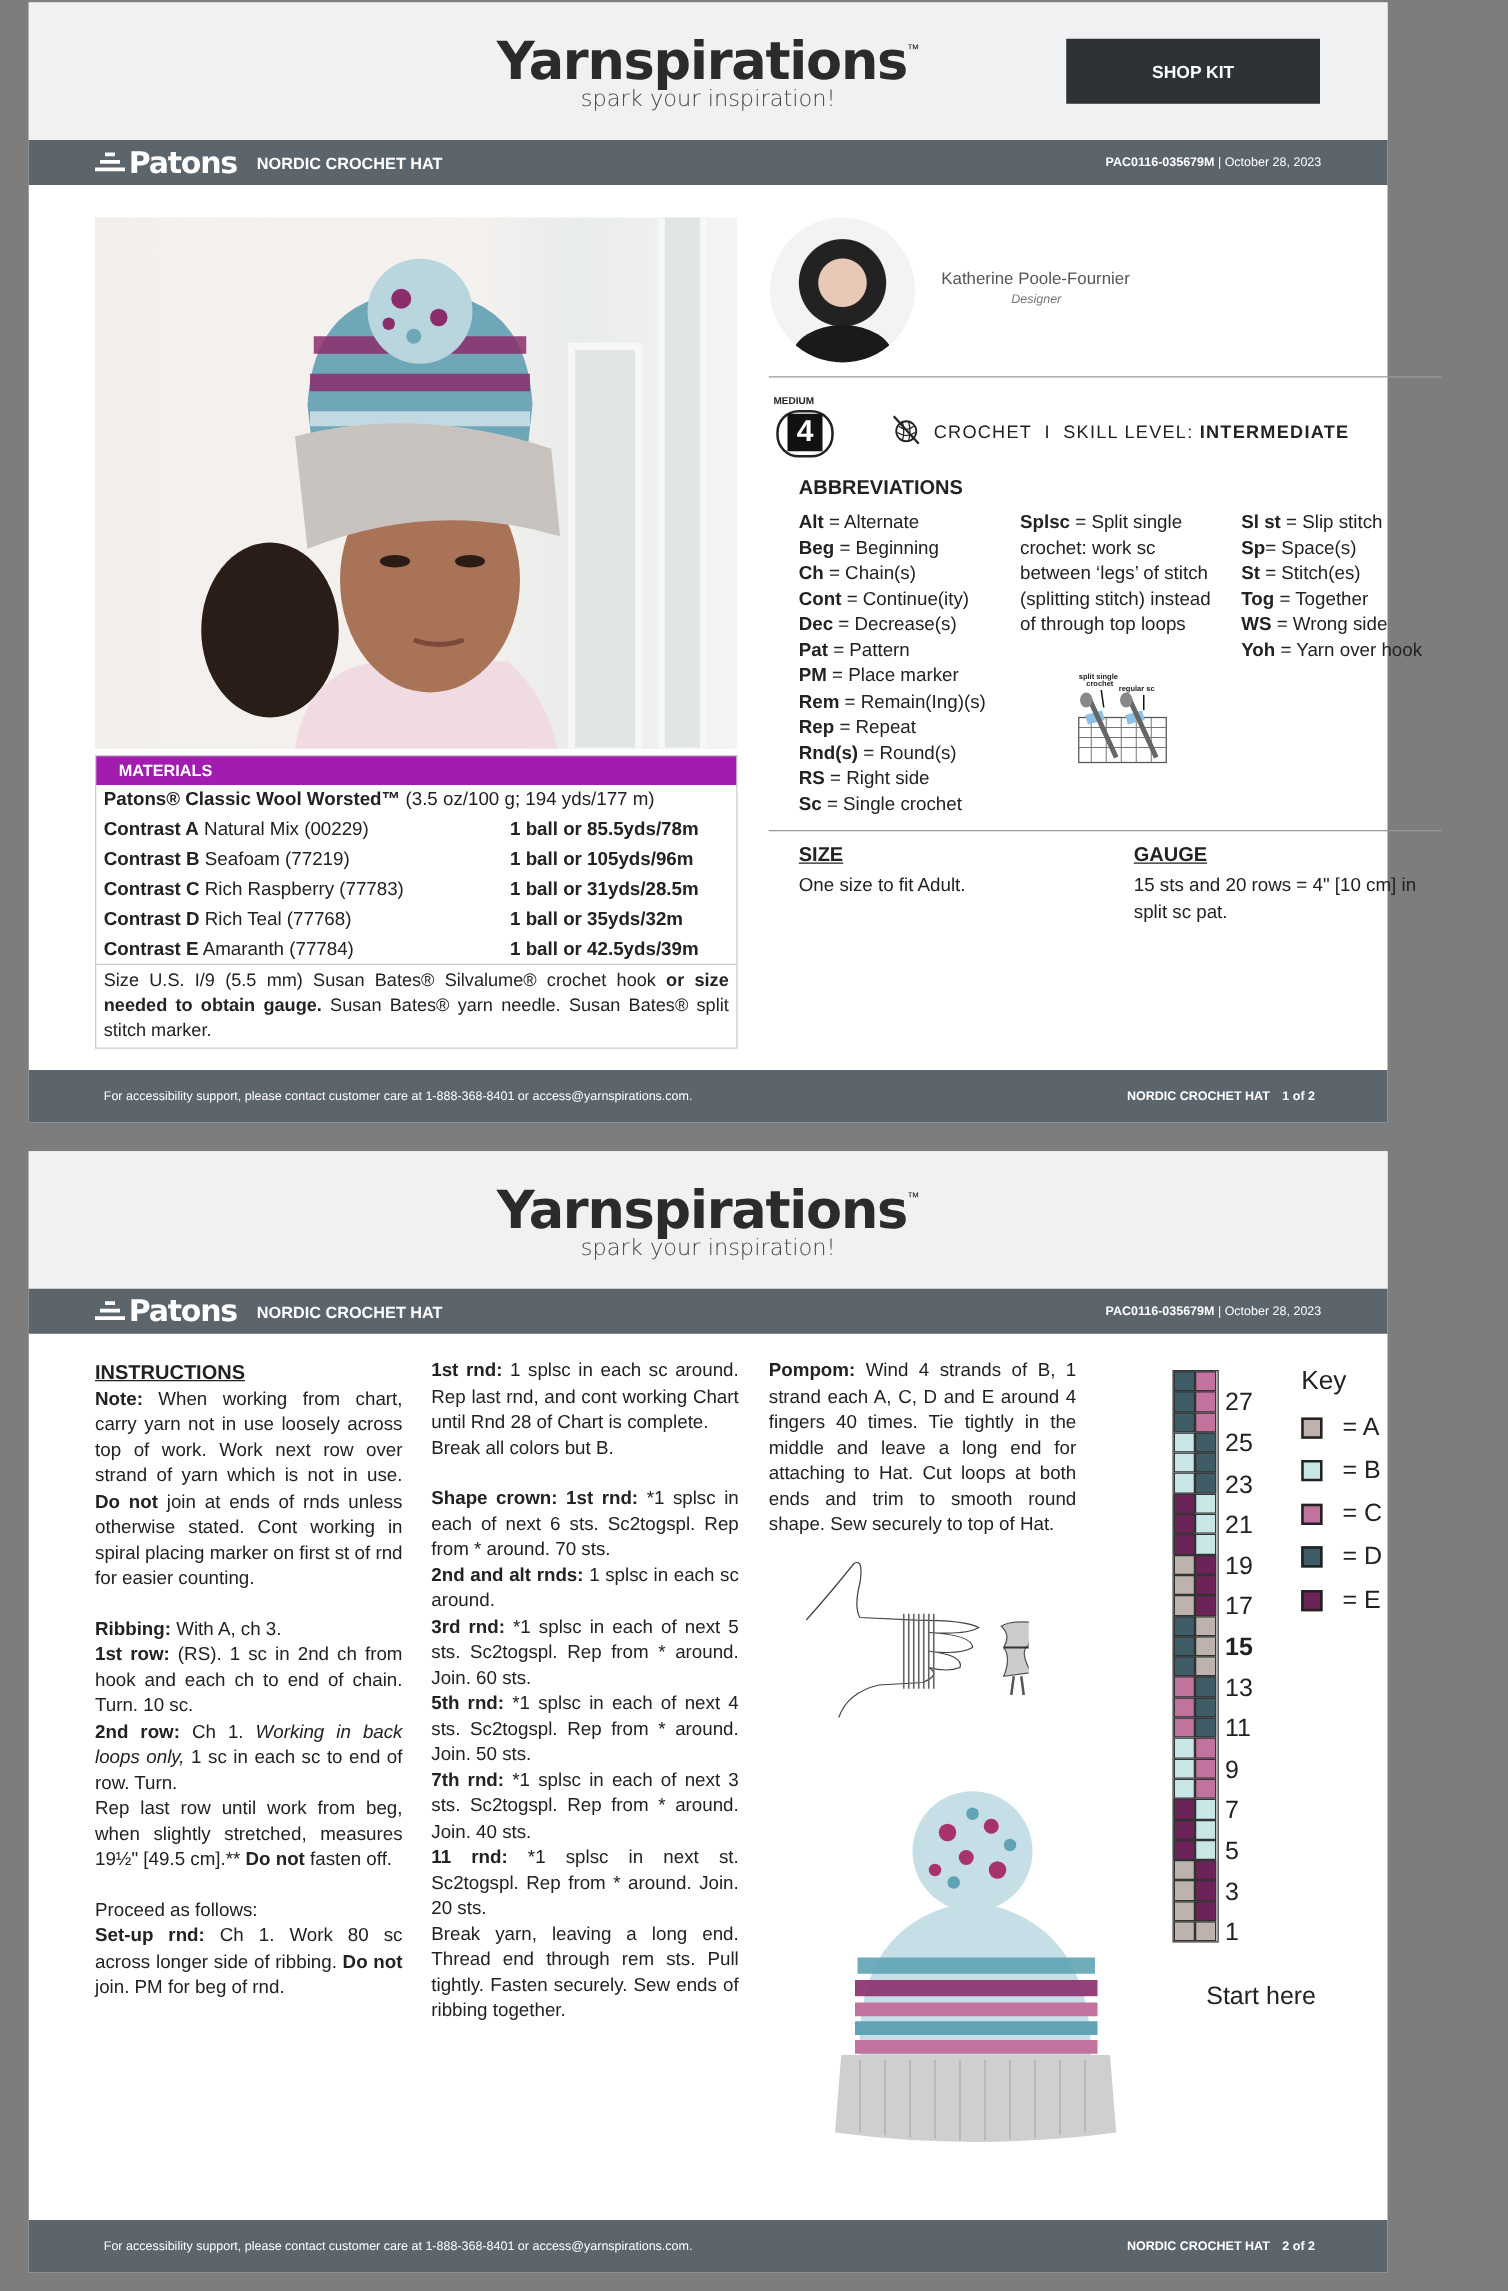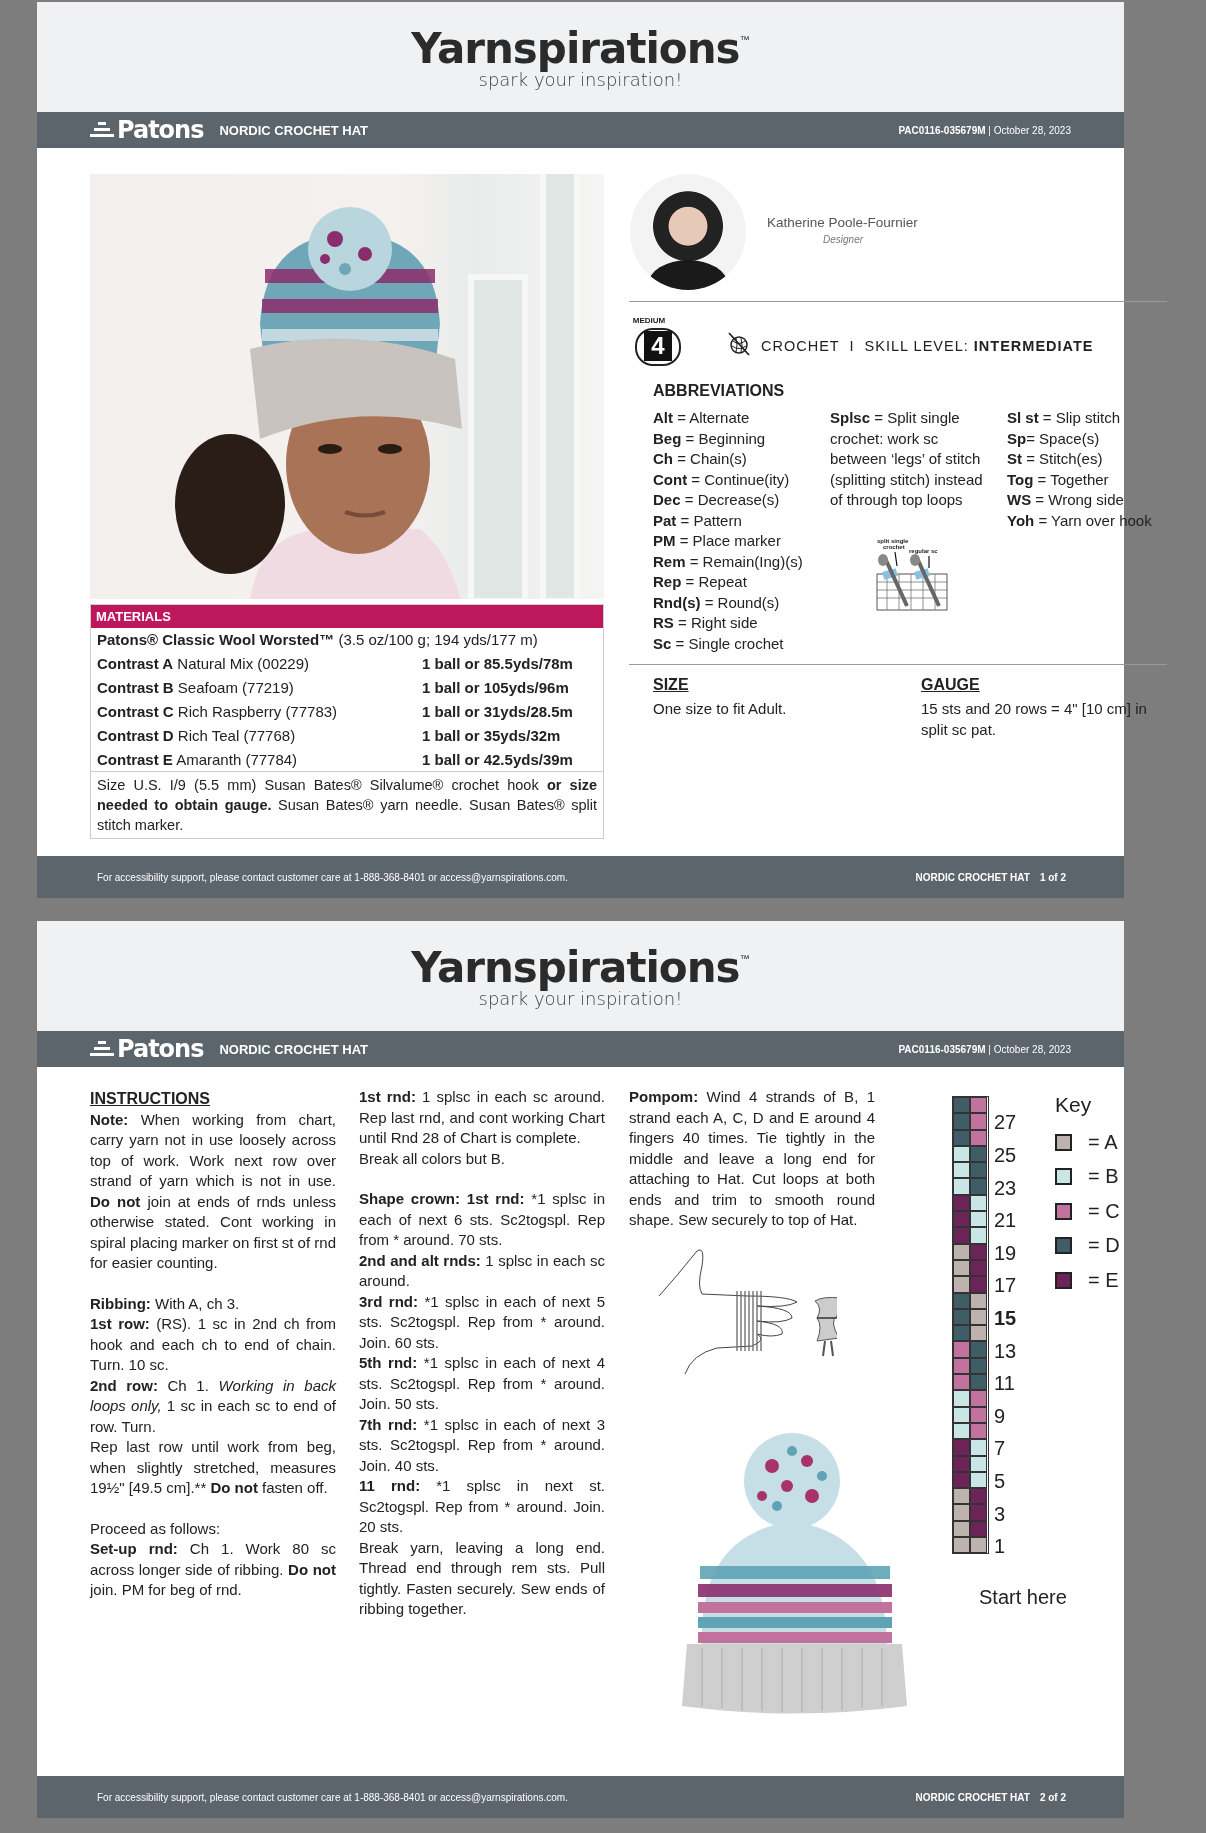--- a/index.html
+++ b/index.html
@@ -1,17 +1,17 @@
 <!DOCTYPE html>
 <html><head>
 <meta charset="utf-8">
 <style>
   * { box-sizing: border-box; margin: 0; padding: 0; }
   body { width: 1206px; height: 1833px; background: #7d7d7d; font-family: "Liberation Sans", sans-serif; color: #222; position: relative; overflow: hidden; }
-  .page { position: absolute; left: 37px; width: 1087px; background: #fff; }
+  .page { position: absolute; left: 23px; width: 1087px; background: #fff; }
   .page1 { top: 2px; height: 896px; }
   .page2 { top: 921px; height: 897px; }
   .brand-header { height: 110px; background: #eff1f3; position: relative; }
   .logo { position: absolute; left: 0; right: 0; top: 22px; text-align: center; }
   .logo-word { font-family: "DejaVu Sans", sans-serif; font-size: 42px; font-weight: bold; letter-spacing: -1px; color: #2b2b2b; }
   .logo-tm { font-size: 10px; vertical-align: top; position: relative; top: 10px; }
   .logo-tag { font-size: 18px; color: #444; margin-top: -4px; font-family: "DejaVu Sans", sans-serif; font-weight: 300; }
   .shop-btn { position: absolute; right: 54px; top: 29px; width: 203px; height: 52px; background: #2e3236; color: #fff; border: none; font-weight: bold; font-size: 14px; font-family: "Liberation Sans", sans-serif; cursor: pointer; }
   .title-bar { height: 36px; background: #5c646c; color: #fff; display: flex; align-items: center; padding: 0 53px 0 53px; position: relative; }
   .patons { font-family: "DejaVu Sans", sans-serif; font-weight: bold; font-size: 24px; letter-spacing: -1px; display: flex; align-items: center; }
@@ -22,21 +22,21 @@
   .title-meta b { font-weight: bold; }
   .footer { position: absolute; left: 0; right: 0; bottom: 0; height: 42px; background: #5c646c; color: #fff; display: flex; align-items: center; padding: 0 58px 0 60px; font-size: 10px; }
   .footer .right { margin-left: auto; font-weight: bold; }
   .footer .right span { margin-left: 10px; }
 
   
   .photo { position: absolute; left: 53px; top: 172px; width: 514px; height: 425px; background: linear-gradient(90deg, #f2efec 0%, #f4f1ee 60%, #e8eceb 75%, #f5f5f3 100%); overflow: hidden; }
   .window { position: absolute; background: #dfe6e4; border: 6px solid #f7f7f5; }
   .hat-shape { position: absolute; }
   .materials { position: absolute; left: 53px; top: 602px; width: 514px; border: 1px solid #ccc; }
-  .mat-head { background: #be185d; color: #fff; font-weight: bold; font-size: 13px; padding: 4px 5px; }
+  .mat-head { background: #a21caf; color: #fff; font-weight: bold; font-size: 13px; padding: 4px 18px; }
   .mat-row { display: flex; font-size: 15px; padding: 2px 6px; height: 24px; align-items: center; }
   .mat-row .l { flex: 1; }
   .mat-row .r { width: 175px; font-weight: bold; }
   .mat-yarn { font-size: 15px; padding: 3px 6px; }
   .mat-tools { border-top: 1px solid #ccc; font-size: 14.5px; padding: 3px 6px 3px 6px; line-height: 20px; text-align: justify; }
 
   .designer-photo { position: absolute; left: 593px; top: 172px; width: 116px; height: 116px; border-radius: 50%; background: radial-gradient(circle at 50% 45%, #e8c9b8 0 22%, #222 23% 40%, #f3f3f3 41%); overflow: hidden; }
   .designer-photo .body { position: absolute; left: 18px; right: 18px; bottom: -20px; height: 50px; background: #1a1a1a; border-radius: 50% 50% 0 0; }
   .designer-name { position: absolute; left: 730px; top: 213px; font-size: 13.5px; color: #555; }
   .designer-role { position: absolute; left: 786px; top: 232px; font-size: 10px; font-style: italic; color: #777; }
@@ -77,20 +77,21 @@
 </style>
 </head>
 <body>
 
 <div class="page page1">
   <div class="brand-header">
     <div class="logo">
       <div><span class="logo-word">Yarnspirations</span><span class="logo-tm">™</span></div>
       <div class="logo-tag">spark your inspiration!</div>
     </div>
+    <button class="shop-btn">SHOP KIT</button>
   </div>
   <div class="title-bar">
     <div class="patons">
       <span class="patons-mark">
           <i style="top:3px;left:8px;right:8px"></i>
           <i style="top:9px;left:4px;right:4px"></i>
           <i style="top:15px"></i>
         </span>
       <span>Patons</span>
     </div>

